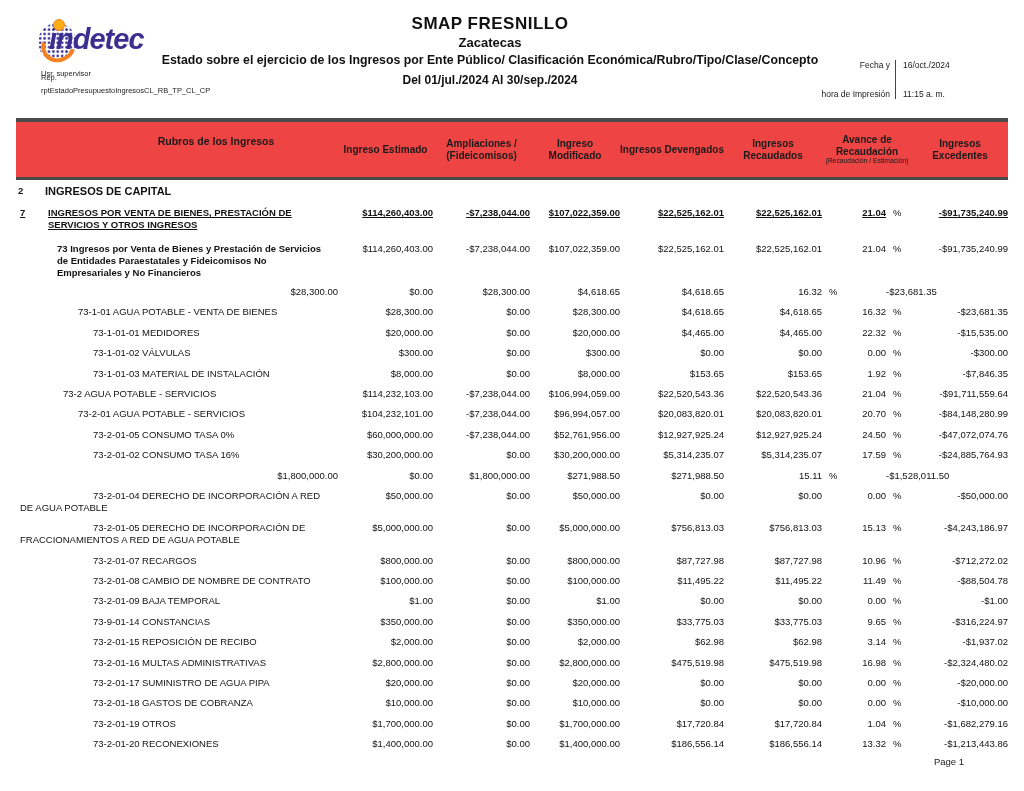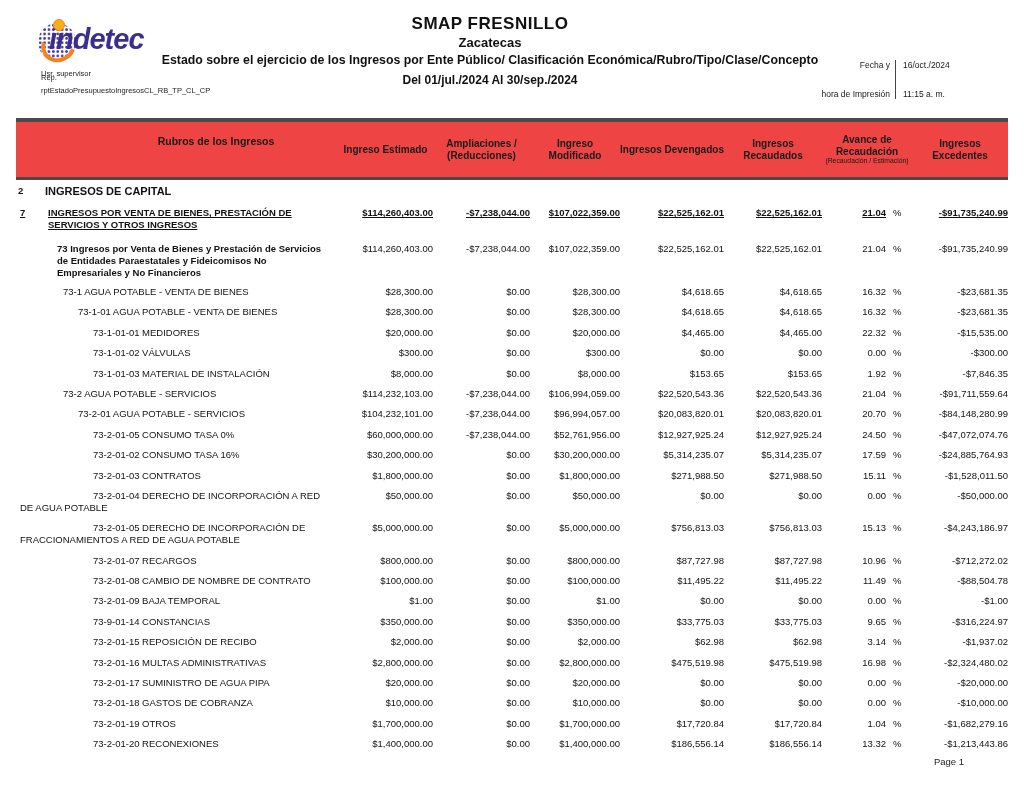--- a/index.html
+++ b/index.html
@@ -99,21 +99,21 @@
     <div class="pi-values">
       <div>16/oct./2024</div>
       <div>11:15 a. m.</div>
     </div>
   </div>
 </div>
 
 <div class="thead grid-cols">
   <div class="th th-label">Rubros de los Ingresos</div>
   <div class="th">Ingreso Estimado</div>
-  <div class="th">Ampliaciones / (Reducciones)</div>
+  <div class="th">Ampliaciones / (Fideicomisos)</div>
   <div class="th">Ingreso Modificado</div>
   <div class="th">Ingresos Devengados</div>
   <div class="th">Ingresos Recaudados</div>
   <div class="th th-avance">
     <span>Avance de Recaudación</span>
     <span class="subnote">(Recaudación / Estimación)</span>
   </div>
   <div class="th">Ingresos Excedentes</div>
 </div>
 
@@ -157,24 +157,20 @@
     <div class="cell val">-$7,238,044.00</div>
     <div class="cell val">$107,022,359.00</div>
     <div class="cell val">$22,525,162.01</div>
     <div class="cell val">$22,525,162.01</div>
     <div class="cell val">21.04</div>
     <div class="cell pct">%</div>
     <div class="cell val">-$91,735,240.99</div>
   </div>
 
   <div class="row grid-cols t-l1">
-    <div class="lblcell">
-      <span class="num"></span>
-      <span class="lbl">73-1 AGUA POTABLE - VENTA DE BIENES</span>
-    </div>
     <div class="cell val">$28,300.00</div>
     <div class="cell val">$0.00</div>
     <div class="cell val">$28,300.00</div>
     <div class="cell val">$4,618.65</div>
     <div class="cell val">$4,618.65</div>
     <div class="cell val">16.32</div>
     <div class="cell pct">%</div>
     <div class="cell val">-$23,681.35</div>
   </div>
 
@@ -292,24 +288,20 @@
     <div class="cell val">$0.00</div>
     <div class="cell val">$30,200,000.00</div>
     <div class="cell val">$5,314,235.07</div>
     <div class="cell val">$5,314,235.07</div>
     <div class="cell val">17.59</div>
     <div class="cell pct">%</div>
     <div class="cell val">-$24,885,764.93</div>
   </div>
 
   <div class="row grid-cols t-l3">
-    <div class="lblcell">
-      <span class="num"></span>
-      <span class="lbl">73-2-01-03 CONTRATOS</span>
-    </div>
     <div class="cell val">$1,800,000.00</div>
     <div class="cell val">$0.00</div>
     <div class="cell val">$1,800,000.00</div>
     <div class="cell val">$271,988.50</div>
     <div class="cell val">$271,988.50</div>
     <div class="cell val">15.11</div>
     <div class="cell pct">%</div>
     <div class="cell val">-$1,528,011.50</div>
   </div>
 

